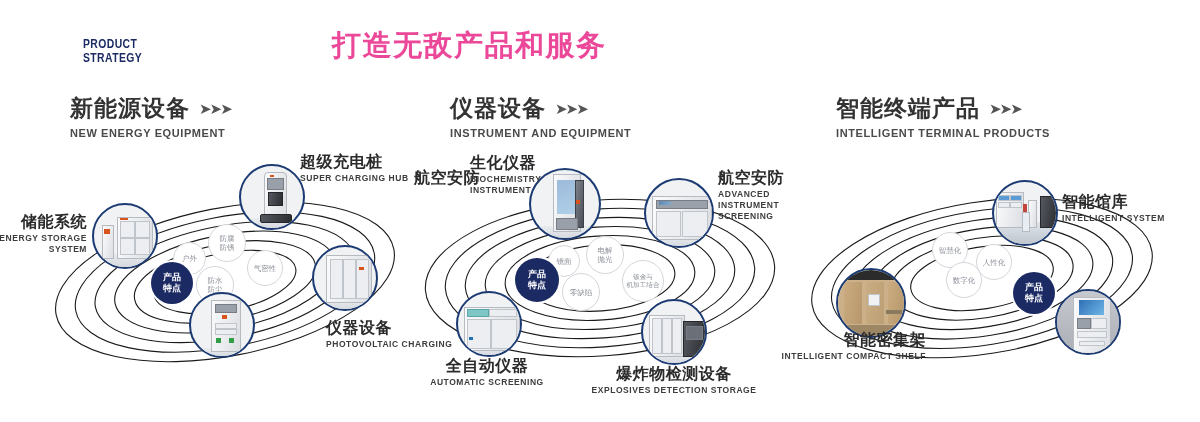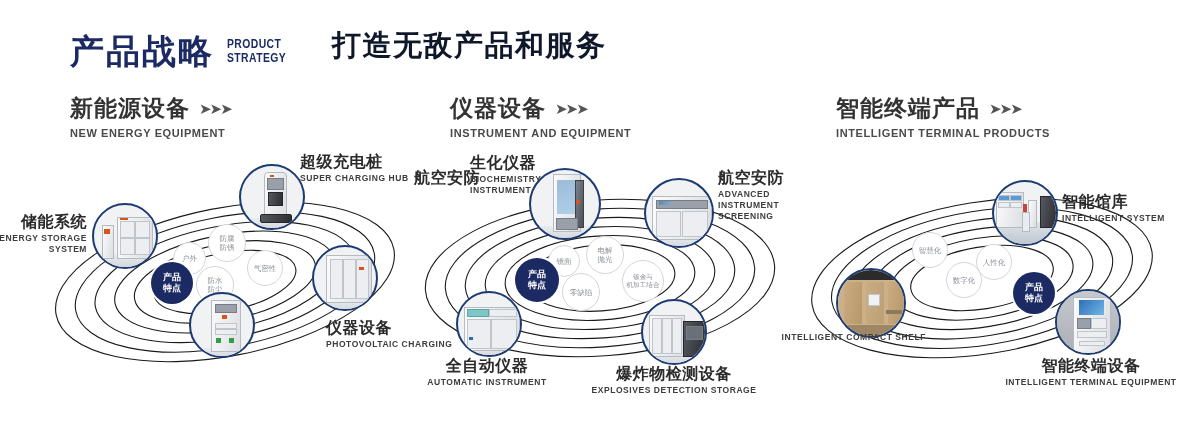--- a/index.html
+++ b/index.html
@@ -6,21 +6,21 @@
   body{width:1200px;height:422px;position:relative;overflow:hidden;
        font-family:"Liberation Sans","DejaVu Sans",sans-serif;}
 
   
   .header{position:absolute;left:70px;top:24px;height:54px;display:flex;align-items:center;}
   .hd-cn{font-size:34px;font-weight:bold;color:#1b2a63;letter-spacing:2px;line-height:1;}
   .hd-en{margin-left:13px;color:#1b2a63;font-weight:bold;font-size:13px;line-height:14px;
          letter-spacing:.5px;transform:scaleX(.8);transform-origin:left center;}
   .hd-en div{white-space:nowrap;}
   .hd-sub{position:absolute;left:332px;top:31px;font-size:29px;font-weight:bold;
-          color:#0f172a;letter-spacing:1.5px;line-height:1;}
+          color:#ec4899;letter-spacing:1.5px;line-height:1;}
 
   
   .sec-title{position:absolute;}
   .sec-cn{font-size:23px;font-weight:bold;color:#333333;letter-spacing:1px;
           line-height:1;display:flex;align-items:center;white-space:nowrap;}
   .chev{margin-left:9px;color:#555;font-size:15px;letter-spacing:-2px;font-weight:bold;}
   .sec-en{margin-top:7px;font-size:11px;color:#4a4a4a;letter-spacing:.6px;
           font-weight:bold;white-space:nowrap;}
 
   
@@ -58,21 +58,20 @@
   .scr{position:absolute;background:linear-gradient(135deg,#2f6fb5,#6fb6e6);}
   .wd{position:absolute;background:linear-gradient(100deg,#c9a877,#a07f4e);}
   .flr{position:absolute;background:linear-gradient(180deg,#e9ecef,#cfd4da);}
   .acc{position:absolute;background:#d9531e;}
   .tl{position:absolute;background:#2f9e44;}
 </style>
 </head>
 <body>
 
 <div class="header">
-  <div class="hd-cn">产品战略</div>
   <div class="hd-en">
     <div>PRODUCT</div>
     <div>STRATEGY</div>
   </div>
 </div>
 <div class="hd-sub">打造无敌产品和服务</div>
 
 <div class="sec-title" style="left:70px;top:97px;">
   <div class="sec-cn">
     <span>新能源设备</span>
@@ -253,21 +252,21 @@
       <div class="cab" style="left:6px;top:14px;width:54px;height:42px;"></div>
       <div class="pnl d" style="left:9px;top:16px;width:20px;height:6px;background:#7fc6c6;border-color:#5aa8a8;"></div>
       <div class="pnl" style="left:31px;top:16px;width:26px;height:6px;"></div>
       <div class="pnl" style="left:9px;top:26px;width:22px;height:28px;"></div>
       <div class="pnl" style="left:33px;top:26px;width:24px;height:28px;"></div>
       <div class="acc" style="left:11px;top:44px;width:4px;height:3px;background:#1f6fb2;"></div>
     </div>
   </div>
   <div class="lab c" style="left:-6px;top:206px;width:166px;">
     <div class="cn">全自动仪器</div>
-    <div class="en">AUTOMATIC INSTRUMENT</div>
+    <div class="en">AUTOMATIC SCREENING</div>
   </div>
 
   <div class="node" style="left:231px;top:149px;width:66px;height:66px;">
     <div class="ph">
       <div class="flr" style="left:0;top:52px;width:66px;height:14px;"></div>
       <div class="cab" style="left:6px;top:14px;width:34px;height:40px;"></div>
       <div class="pnl" style="left:9px;top:17px;width:8px;height:34px;"></div>
       <div class="pnl" style="left:19px;top:17px;width:8px;height:34px;"></div>
       <div class="pnl" style="left:29px;top:17px;width:8px;height:34px;"></div>
       <div class="cab blk" style="left:40px;top:20px;width:21px;height:34px;"></div>
@@ -288,21 +287,21 @@
         <ellipse cx="182" cy="128" rx="172" ry="76"></ellipse>
         <ellipse cx="182" cy="128" rx="152" ry="67"></ellipse>
         <ellipse cx="182" cy="128" rx="132" ry="58"></ellipse>
         <ellipse cx="182" cy="128" rx="112" ry="49"></ellipse>
         <ellipse cx="182" cy="128" rx="92" ry="40"></ellipse>
         <ellipse cx="182" cy="128" rx="72" ry="31"></ellipse>
       </g>
     </svg>
   </div>
 
-  <div class="feat" style="left:112px;top:82px;width:36px;height:36px;text-align:center;">智慧化</div>
+  <div class="feat" style="left:132px;top:82px;width:36px;height:36px;text-align:center;">智慧化</div>
   <div class="feat" style="left:176px;top:94px;width:36px;height:36px;">人性化</div>
   <div class="feat" style="left:146px;top:112px;width:36px;height:36px;">数字化</div>
 
   <div class="core" style="left:213px;top:122px;width:42px;height:42px;flex-direction:column;">
     <span>产品</span>
     <span>特点</span>
   </div>
 
   <div class="node" style="left:192px;top:30px;width:66px;height:66px;">
     <div class="ph">
@@ -327,31 +326,28 @@
     <div class="ph">
       <div class="flr" style="left:0;top:0;width:70px;height:70px;background:linear-gradient(180deg,#2b2b2b 0 14%,#cbb089 14% 78%,#9d8765 78% 100%);"></div>
       <div class="wd" style="left:6px;top:12px;width:18px;height:42px;opacity:.5;"></div>
       <div class="wd" style="left:28px;top:12px;width:18px;height:42px;opacity:.35;"></div>
       <div class="wd" style="left:50px;top:12px;width:16px;height:42px;opacity:.5;"></div>
       <div class="pnl" style="left:30px;top:24px;width:10px;height:10px;background:#f0f2f4;"></div>
       <div class="pnl d" style="left:48px;top:40px;width:16px;height:4px;background:#8a7a5e;border:none;"></div>
     </div>
   </div>
   <div class="lab r" style="left:-20px;top:180px;width:146px;">
+    <div class="cn">智能密集架</div>
     <div class="en" style="white-space:normal;">INTELLIGENT COMPACT SHELF</div>
   </div>
 
   <div class="node" style="left:255px;top:139px;width:66px;height:66px;background:#c9ccd1;">
     <div class="ph">
       <div class="flr" style="left:0;top:0;width:66px;height:66px;background:linear-gradient(180deg,#c6c9ce,#a9adb4);"></div>
       <div class="cab" style="left:16px;top:6px;width:36px;height:56px;"></div>
       <div class="scr" style="left:22px;top:9px;width:25px;height:15px;"></div>
       <div class="pnl d" style="left:20px;top:27px;width:12px;height:9px;"></div>
       <div class="pnl" style="left:34px;top:27px;width:14px;height:9px;"></div>
       <div class="pnl" style="left:20px;top:40px;width:28px;height:5px;"></div>
       <div class="pnl" style="left:22px;top:50px;width:24px;height:3px;"></div>
     </div>
   </div>
-  <div class="lab c" style="left:196px;top:206px;width:190px;">
-    <div class="cn">智能终端设备</div>
-    <div class="en">INTELLIGENT TERMINAL EQUIPMENT</div>
-  </div>
 </div>
 
 </body></html>

